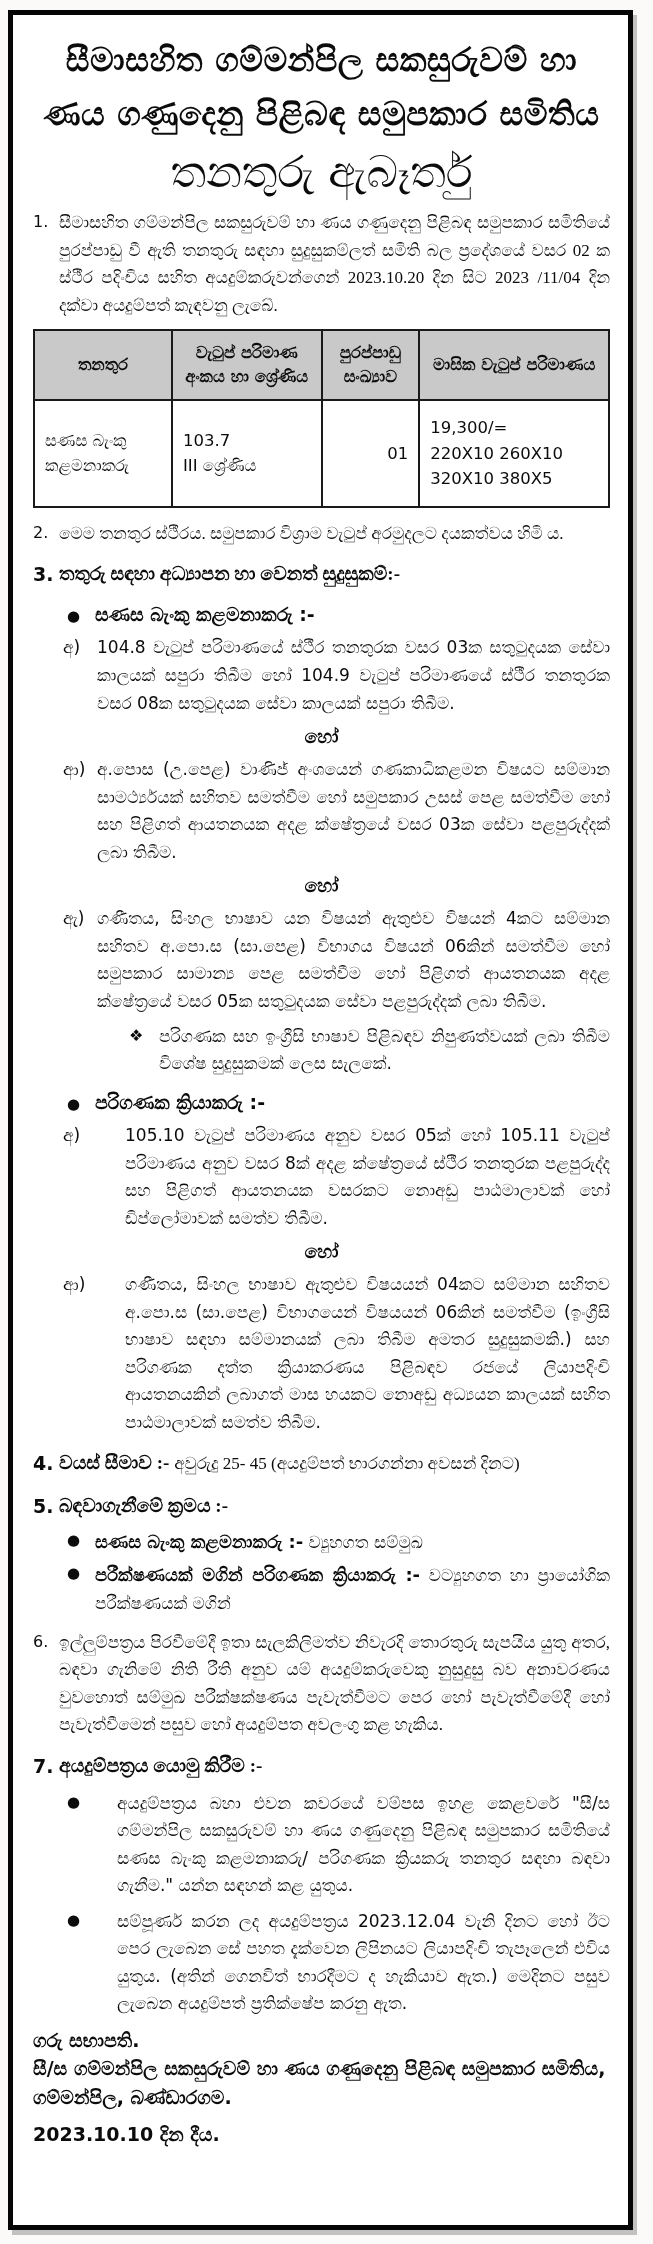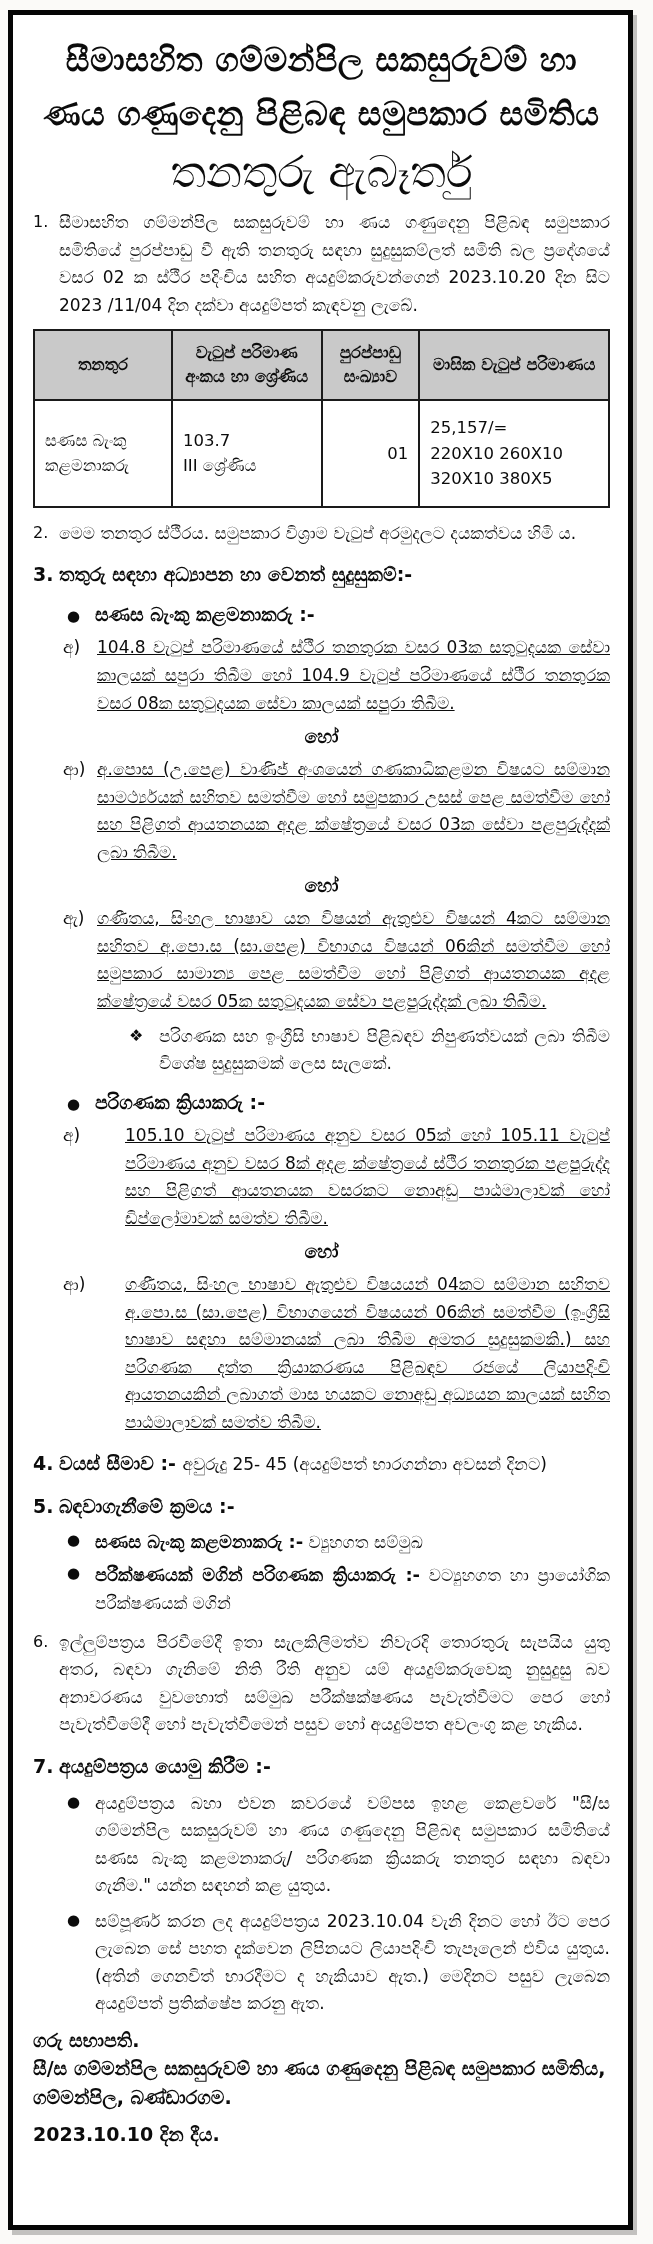--- a/index.html
+++ b/index.html
@@ -47,20 +47,21 @@
     line-height: 1.62;
     margin: 6px 0;
   }
   .npara .num {
     flex: 0 0 26px;
     font-size: 16px;
   }
   .npara .ntext {
     flex: 1;
     text-align: justify;
+    font-family: Liberation Serif, serif;
   }
   .npara.bold-head { font-weight: bold; font-size: 19px; margin-top: 12px; }
   .npara.bold-head .num { font-size: 19px; }
   .inline-head { font-weight: bold; font-size: 19px; }
   .inline-rest { font-weight: normal; font-size: 17px; }
   
   table.vacancy {
     width: 100%;
     border-collapse: collapse;
     margin: 10px 0 12px 0;
@@ -99,21 +100,21 @@
   }
   
   .sub-item {
     display: flex;
     margin: 6px 0 6px 30px;
     font-size: 17px;
     line-height: 1.62;
   }
   .sub-item .slabel { flex: 0 0 34px; }
   .sub-item.wide-label .slabel { flex: 0 0 62px; }
-  .sub-item .stext { flex: 1; text-align: justify; text-decoration: underline; }
+  .sub-item .stext { flex: 1; text-align: justify; }
   .or-sep {
     text-align: center;
     font-weight: bold;
     font-size: 19px;
     margin: 8px 0;
   }
   
   .note-line {
     display: flex;
     margin: 8px 0 8px 96px;
@@ -133,21 +134,21 @@
   .plain-bullet .btext { flex: 1; text-align: justify; }
   .plain-bullet .blabel { font-weight: bold; font-size: 18px; }
   
   .sec7-bullet {
     display: flex;
     margin: 8px 0 8px 34px;
     font-size: 17px;
     line-height: 1.62;
   }
   .sec7-bullet .dot { flex: 0 0 28px; font-size: 15px; }
-  .sec7-bullet .btext { flex: 1; text-align: justify; }
+  .sec7-bullet .btext { flex: 1; text-align: justify; margin-left: 22px; }
   
   .footer-block { margin-top: 2px; font-weight: bold; font-size: 19px; line-height: 1.5; }
   .date-line { margin-top: 12px; font-weight: bold; font-size: 19px; }
 </style>
 </head>
 <body>
 
 <div class="page">
   <div class="notice-frame">
 
@@ -169,21 +170,21 @@
           <th class="col-salary">මාසික වැටුප් පරිමාණය</th>
         </tr>
       </thead>
       <tbody>
         <tr>
           <td>සණස බැංකු
 කළමනාකරු</td>
           <td>103.7
 III ශ්‍රේණිය</td>
           <td class="cell-count">01</td>
-          <td>25,157/=
+          <td>19,300/=
 220X10 260X10
 320X10 380X5</td>
         </tr>
       </tbody>
     </table>
 
     <div class="npara">
       <span class="num">2.</span>
       <span class="ntext">මෙම තනතුර ස්ථීරය. සමුපකාර විශ්‍රාම වැටුප් අරමුදලට දයකත්වය හිමි ය.</span>
     </div>
@@ -269,21 +270,21 @@
       <span class="ntext">අයදුම්පත්‍රය යොමු කිරීම :-</span>
     </div>
 
     <div class="sec7-bullet">
       <span class="dot">●</span>
       <span class="btext">අයදුම්පත්‍රය බහා එවන කවරයේ වම්පස ඉහළ කෙළවරේ "සී/ස ගම්මන්පිල සකසුරුවම් හා ණය ගණුදෙනු පිළිබඳ සමුපකාර සමිතියේ සණස බැංකු කළමනාකරු/ පරිගණක ක්‍රියකරු තනතුර සඳහා බඳවා ගැනීම." යන්න සඳහන් කළ යුතුය.</span>
     </div>
 
     <div class="sec7-bullet">
       <span class="dot">●</span>
-      <span class="btext">සම්පූර්ණ කරන ලද අයදුම්පත්‍රය 2023.10.04 වැනි දිනට හෝ ඊට පෙර ලැබෙන සේ පහත දැක්වෙන ලිපිනයට ලියාපදිංචි තැපෑලෙන් එවිය යුතුය. (අතින් ගෙනවිත් භාරදීමට ද හැකියාව ඇත.) මෙදිනට පසුව ලැබෙන අයදුම්පත් ප්‍රතික්ෂේප කරනු ඇත.</span>
+      <span class="btext">සම්පූර්ණ කරන ලද අයදුම්පත්‍රය 2023.12.04 වැනි දිනට හෝ ඊට පෙර ලැබෙන සේ පහත දැක්වෙන ලිපිනයට ලියාපදිංචි තැපෑලෙන් එවිය යුතුය. (අතින් ගෙනවිත් භාරදීමට ද හැකියාව ඇත.) මෙදිනට පසුව ලැබෙන අයදුම්පත් ප්‍රතික්ෂේප කරනු ඇත.</span>
     </div>
 
     <div class="footer-block">
       <div>ගරු සභාපති.</div>
       <div>සී/ස ගම්මන්පිල සකසුරුවම් හා ණය ගණුදෙනු පිළිබඳ සමුපකාර සමිතිය,</div>
       <div>ගම්මන්පිල, බණ්ඩාරගම.</div>
     </div>
 
     <div class="date-line">2023.10.10 දින දීය.</div>
 

